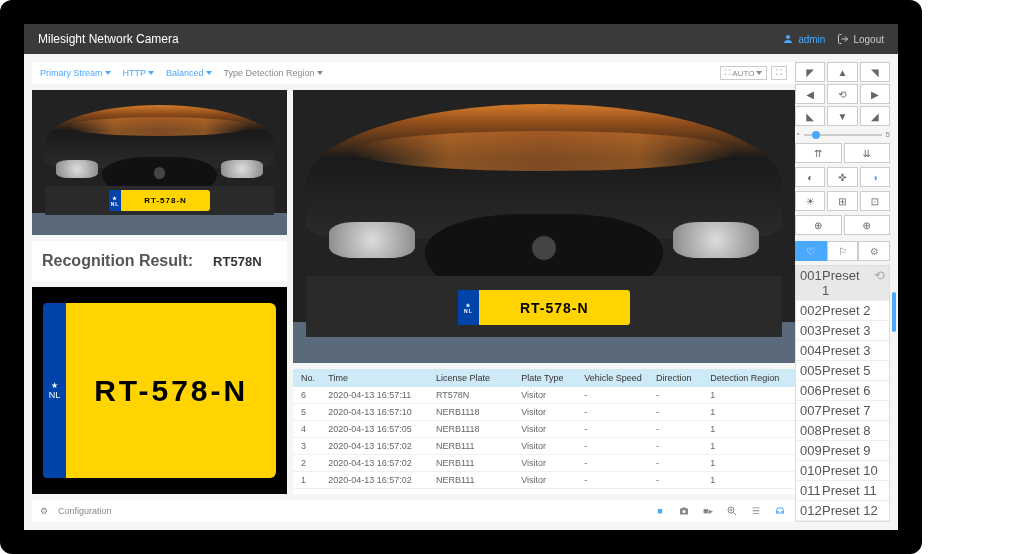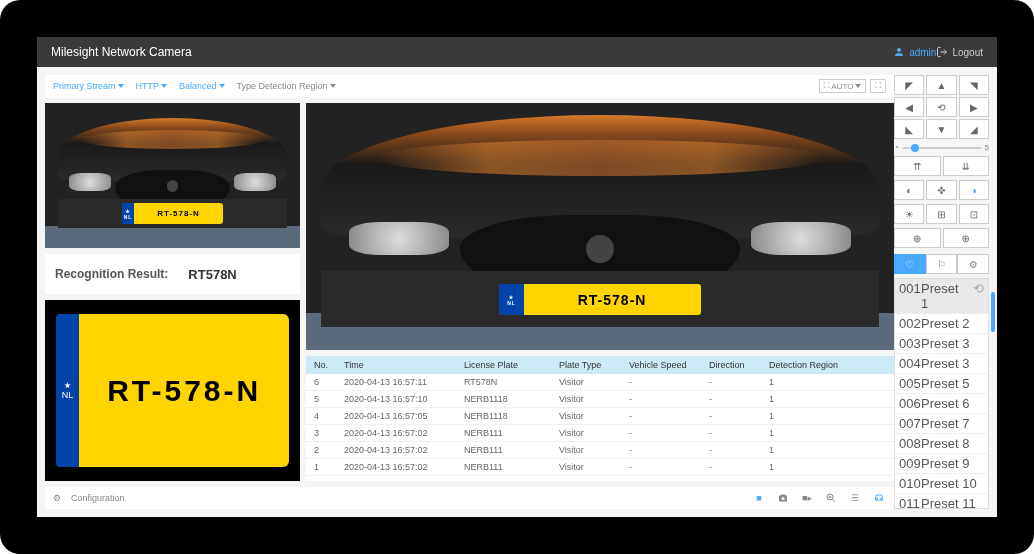--- a/index.html
+++ b/index.html
@@ -1,21 +1,21 @@
 <!DOCTYPE html>
 <html><head>
 <meta charset="utf-8">
 <style>
 *{box-sizing:border-box;margin:0;padding:0;font-family:Arial,sans-serif}
 body{background:#fff;width:1034px;height:554px;overflow:hidden}
-.bezel{width:1034px;height:554px;background:#000;padding:37px;border-radius:20px}
+.bezel{width:922px;height:554px;background:#000;padding:24px;border-radius:12px}
 .screen{width:100%;height:100%;background:#fff;display:flex;flex-direction:column}
 .header{background:#3a3a3a;color:#fff;height:30px;display:flex;align-items:center;padding:0 14px;font-size:12px}
 .header-title{flex:1}
-.header-right{display:flex;align-items:center;gap:0;font-size:10px}
+.header-right{display:flex;align-items:center;gap:12px;font-size:10px}
 .header-right .user{color:#4aa8ff;display:flex;align-items:center;gap:4px}
 .header-right .logout{display:flex;align-items:center;gap:4px;color:#ccc}
 .main{flex:1;display:flex;background:#f5f5f5;padding:8px;gap:0;overflow:hidden}
 .left{flex:1;display:flex;flex-direction:column;gap:6px;min-width:0}
 .right{width:95px;flex-shrink:0;display:flex;flex-direction:column;gap:4px;position:relative}
 .toolbar{background:#fff;height:22px;display:flex;align-items:center;padding:0 8px;font-size:9px;color:#666;gap:4px}
 .toolbar .sel{color:#4aa8ff;display:flex;align-items:center;gap:2px;margin-right:8px}
 .toolbar .sel.gray{color:#888}
 .toolbar .spacer{flex:1}
 .toolbar .btn{border:1px solid #ccc;padding:1px 4px;font-size:8px;color:#888;display:flex;align-items:center;gap:2px}
@@ -31,21 +31,21 @@
 .grille::after{content:"";position:absolute;top:30%;left:45%;width:10%;aspect-ratio:1;background:#444;border-radius:50%}
 .bumper{position:absolute;bottom:5%;left:0;right:0;height:25%;background:#2a2a2a}
 .headL,.headR{position:absolute;top:48%;width:18%;height:15%;background:radial-gradient(circle,#ddd,#888);border-radius:30%}
 .headL{left:5%}.headR{right:5%}
 .plate{position:absolute;bottom:8%;left:28%;width:44%;height:18%;background:#ffd400;border-radius:3px;display:flex;align-items:center;font-weight:bold;font-size:9px;letter-spacing:1px}
 .plate .eu{background:#0044aa;color:#fff;width:12%;height:100%;display:flex;flex-direction:column;align-items:center;justify-content:center;font-size:5px}
 .plate .txt{flex:1;text-align:center;color:#000}
 .thumb .plate{font-size:8px}
 .floor{position:absolute;bottom:0;left:0;right:0;height:15%;background:#5a6a7a}
 .recog{background:#fff;height:40px;display:flex;align-items:center;padding:0 10px;gap:20px}
-.recog .lbl{font-size:12px;color:#555;font-weight:bold}
+.recog .lbl{font-size:16px;color:#555;font-weight:bold}
 .recog .val{font-size:13px;color:#333;font-weight:bold}
 .plate-big{flex:1;background:#000;display:flex;align-items:center;justify-content:center;padding:6px}
 .plate-big-inner{background:#ffd400;width:96%;height:90%;border-radius:6px;display:flex;align-items:center}
 .plate-big-inner .eu{background:#0044aa;width:10%;height:100%;display:flex;flex-direction:column;align-items:center;justify-content:center;color:#fff;font-size:9px;border-radius:4px 0 0 4px}
 .plate-big-inner .stars{font-size:8px}
 .plate-big-inner .txt{flex:1;text-align:center;color:#000;font-weight:bold;font-size:30px;letter-spacing:3px}
 .live{flex:1;background:#222;position:relative;overflow:hidden;display:flex;align-items:center;justify-content:center}
 .live .car{width:95%;height:90%}
 .live .plate{font-size:14px;bottom:10%;height:14%;left:32%;width:36%}
 .live .plate .txt{font-size:14px}

